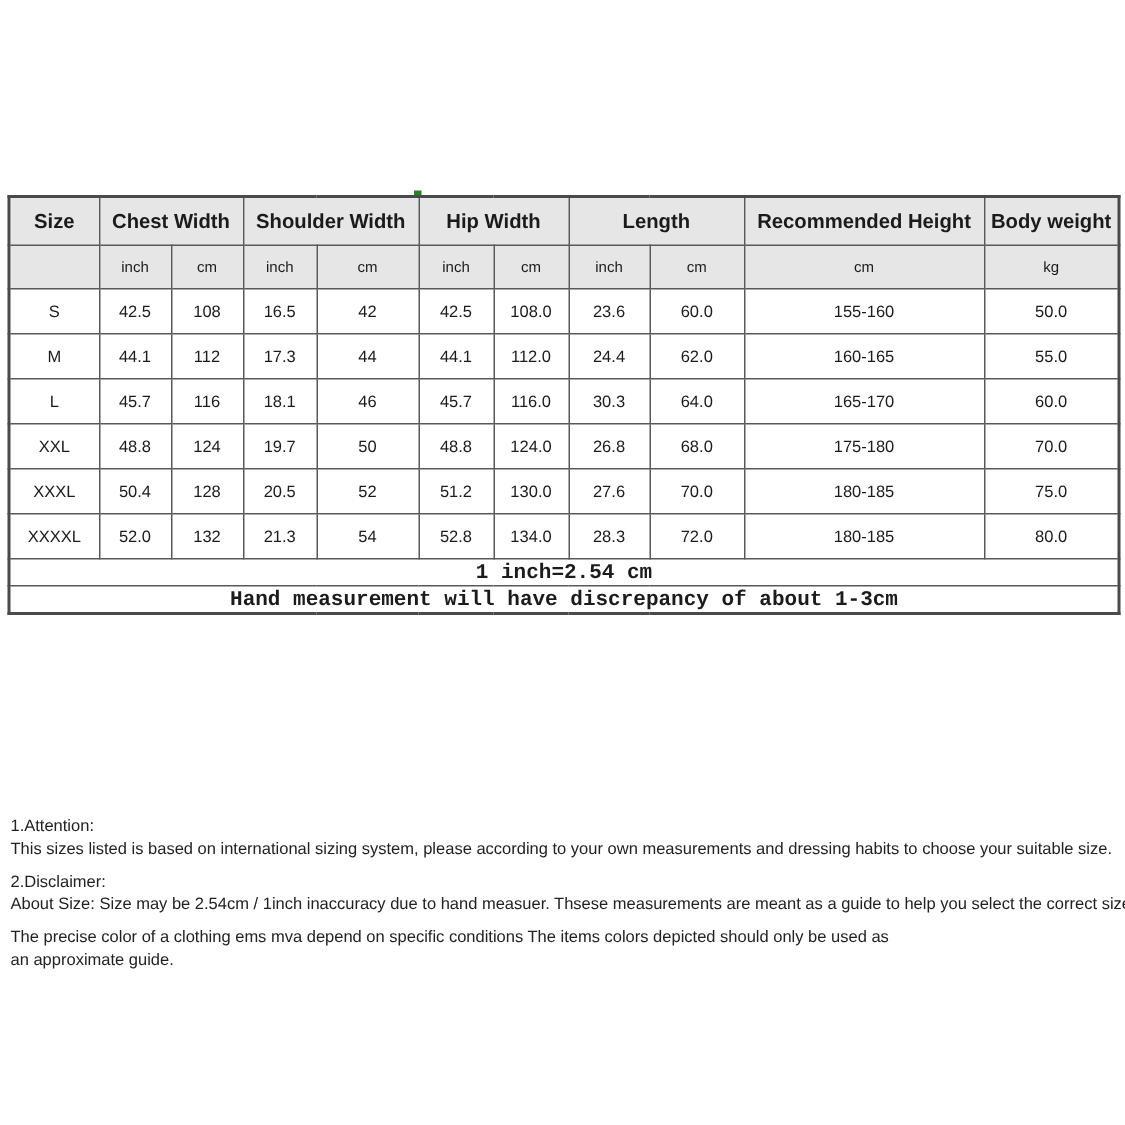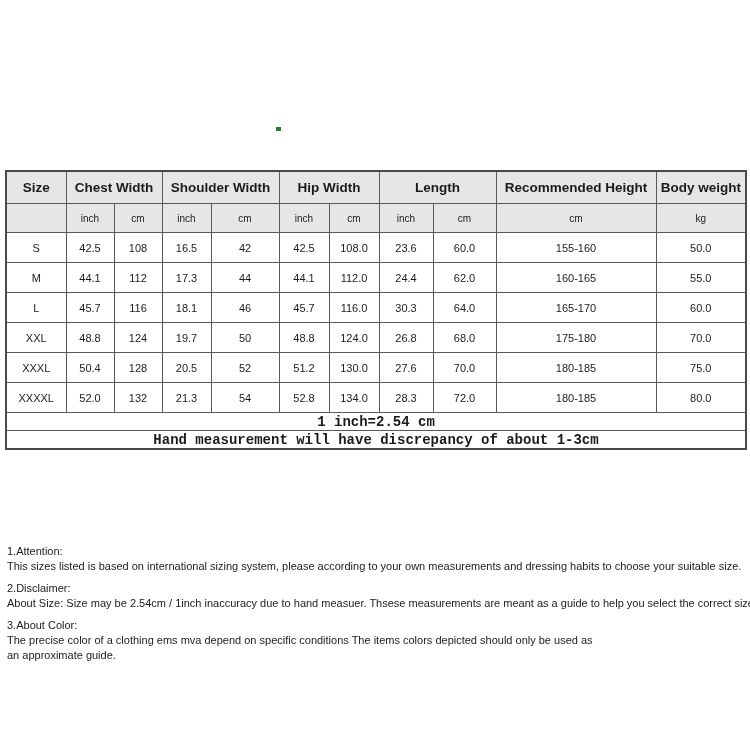--- a/index.html
+++ b/index.html
@@ -13,21 +13,20 @@
     font-family: "Liberation Sans", sans-serif;
   }
   .size-table {
     position: absolute;
     left: 5px;
     top: 130px;
     width: 740px;
     border-collapse: collapse;
     table-layout: fixed;
     border: 2px solid #4a4a4a;
-    margin-top: 40px;
   }
   .size-table th, .size-table td {
     border: 1px solid #595959;
     text-align: center;
     vertical-align: middle;
     color: #1b1b1b;
     padding: 0;
     overflow: hidden;
   }
   .size-table thead th { background: #e6e6e6; }
@@ -209,17 +208,16 @@
 <div class="notes" data-name="notes-section">
   <div class="note-section" data-name="attention-section">
     <div class="note-heading" data-name="attention-heading">1.Attention:</div>
     <div class="note-line" data-name="attention-text">This sizes listed is based on international sizing system, please according to your own measurements and dressing habits to choose your suitable size.</div>
   </div>
   <div class="note-section" data-name="disclaimer-section">
     <div class="note-heading" data-name="disclaimer-heading">2.Disclaimer:</div>
     <div class="note-line" data-name="disclaimer-text-line1">About Size: Size may be 2.54cm / 1inch inaccuracy due to hand measuer. Thsese measurements are meant as a guide to help you select the correct size.</div>
   </div>
   <div class="note-section" data-name="about-color-section">
-    <div class="note-heading" data-name="about-color-heading">3.About Color:</div>
     <div class="note-line" data-name="about-color-text-line1">The precise color of a clothing ems mva depend on specific conditions The items colors depicted should only be used as</div>
     <div class="note-line" data-name="about-color-text-line2">an approximate guide.</div>
   </div>
 </div>
 
 </body></html>

